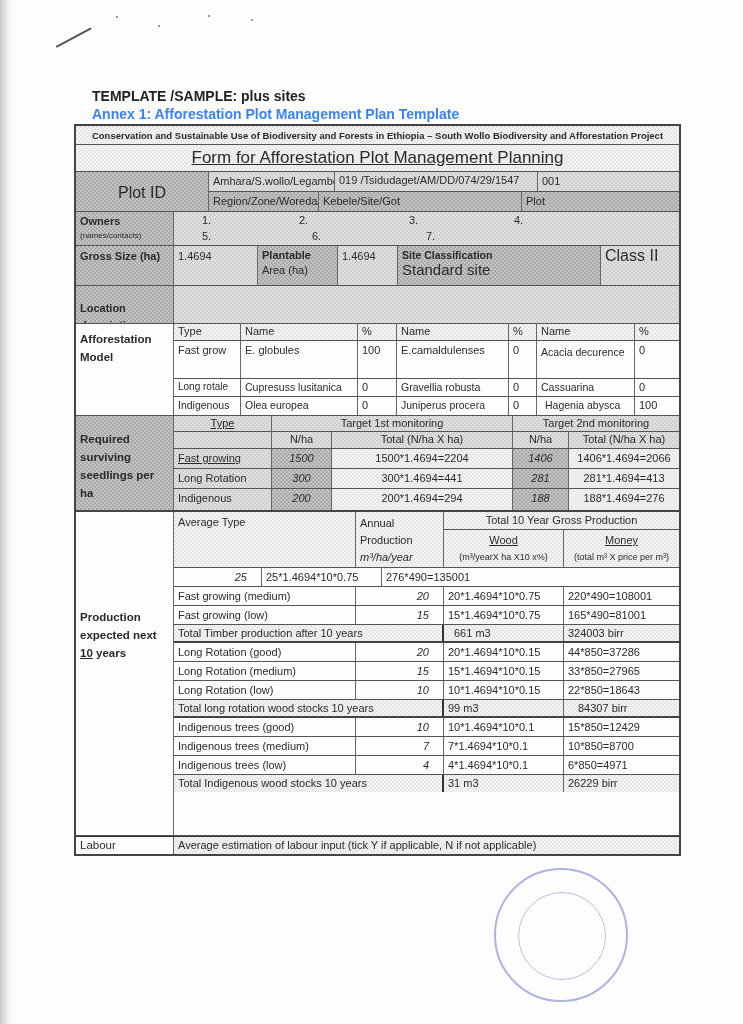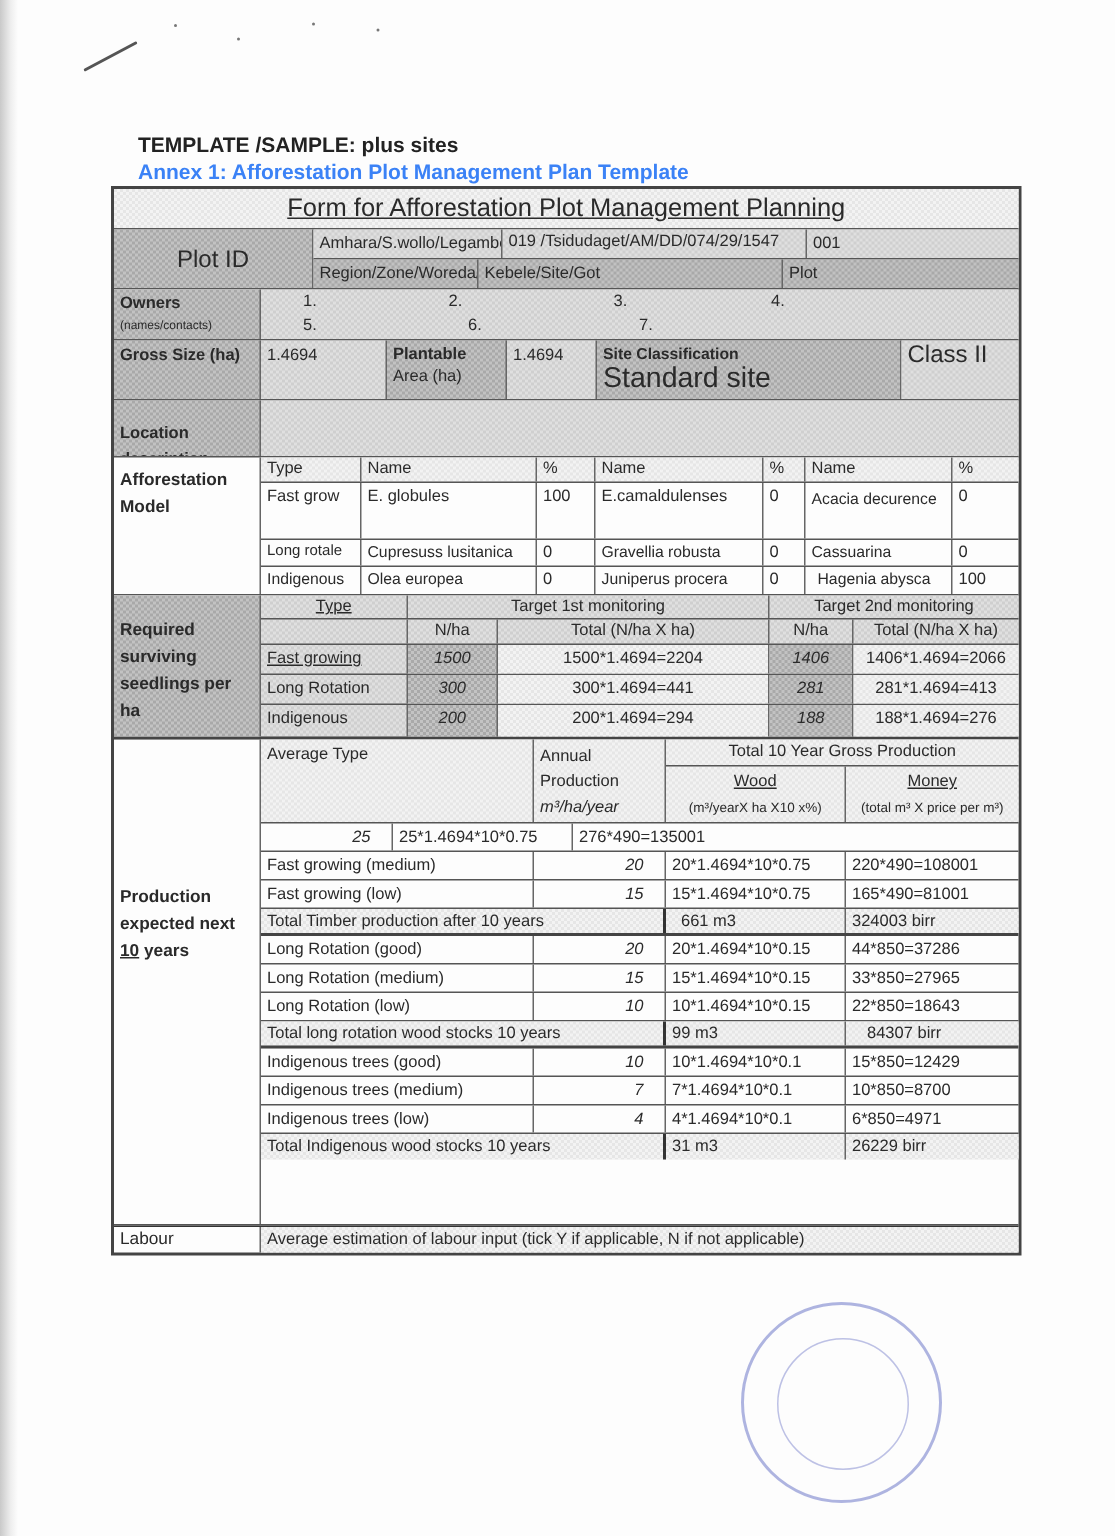--- a/index.html
+++ b/index.html
@@ -63,20 +63,23 @@
 <div class="dot" style="left:116px;top:16px"></div>
 <div class="dot" style="left:158px;top:25px"></div>
 <div class="dot" style="left:208px;top:15px"></div>
 <div class="dot" style="left:251px;top:19px"></div>
 
 <div class="heading1">TEMPLATE /SAMPLE: plus sites</div>
 <div class="heading2">Annex 1: Afforestation Plot Management Plan Template</div>
 
 <div class="form">
 
+  <div class="row shade-light">
+    <div class="cell proj-title" style="width:100%">Conservation and Sustainable Use of Biodiversity and Forests in Ethiopia – South Wollo Biodiversity and Afforestation Project</div>
+  </div>
 
   <div class="row shade-light">
     <div class="cell form-title" style="width:100%"><span>Form for Afforestation Plot Management Planning</span></div>
   </div>
 
   <div class="row" style="height:40px">
     <div class="cell shade-dark center" style="width:133px;padding-top:12px;font-size:16px">Plot ID</div>
     <div class="sub" style="flex:1">
       <div class="row shade" style="height:20px">
         <div class="cell" style="width:126px;padding-top:3px">Amhara/S.wollo/Legambo</div>
@@ -110,21 +113,21 @@
   <div class="row" style="height:40px">
     <div class="cell shade-dark bold" style="width:98px;padding-top:4px;font-size:11px">Gross Size (ha)</div>
     <div class="cell shade" style="width:84px;padding-top:4px">1.4694</div>
     <div class="cell shade-dark" style="width:80px;padding-top:3px">
       <div class="bold">Plantable</div>
       <div style="margin-top:3px">Area (ha)</div>
     </div>
     <div class="cell shade" style="width:60px;padding-top:4px">1.4694</div>
     <div class="cell shade-dark" style="width:203px;padding-top:3px">
       <div class="bold" style="font-size:10.5px">Site Classification</div>
-      <div style="font-size:19px">Standard site</div>
+      <div style="font-size:15px">Standard site</div>
     </div>
     <div class="cell shade" style="flex:1;font-size:16px;padding-top:1px">Class II</div>
   </div>
 
   <div class="row" style="height:38px">
     <div class="cell shade-dark bold" style="width:98px;padding-top:14px;font-size:11px;white-space:normal;line-height:17px">Location description</div>
     <div class="cell shade" style="flex:1"></div>
   </div>
 
   <div class="row" style="height:92px">

